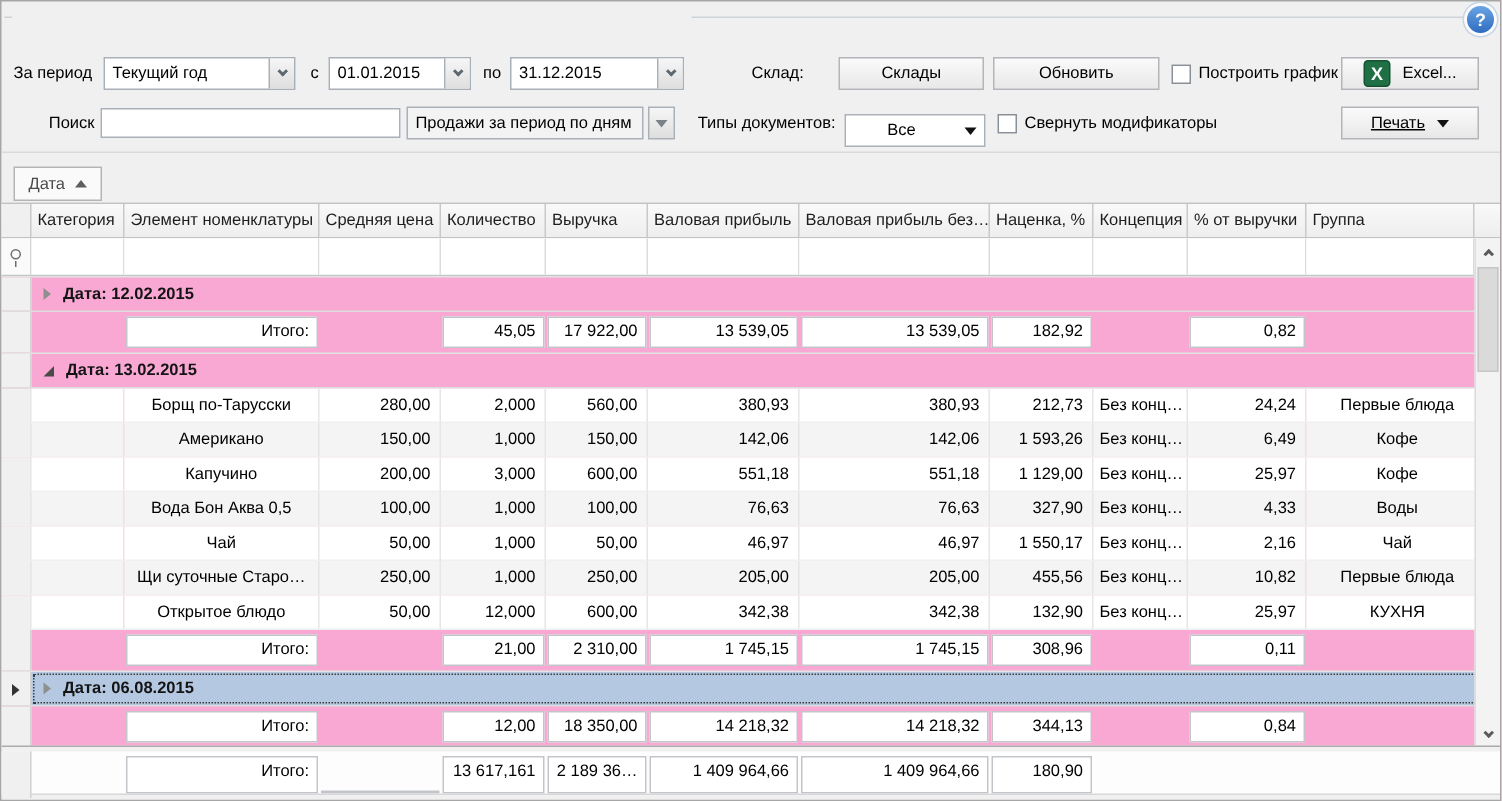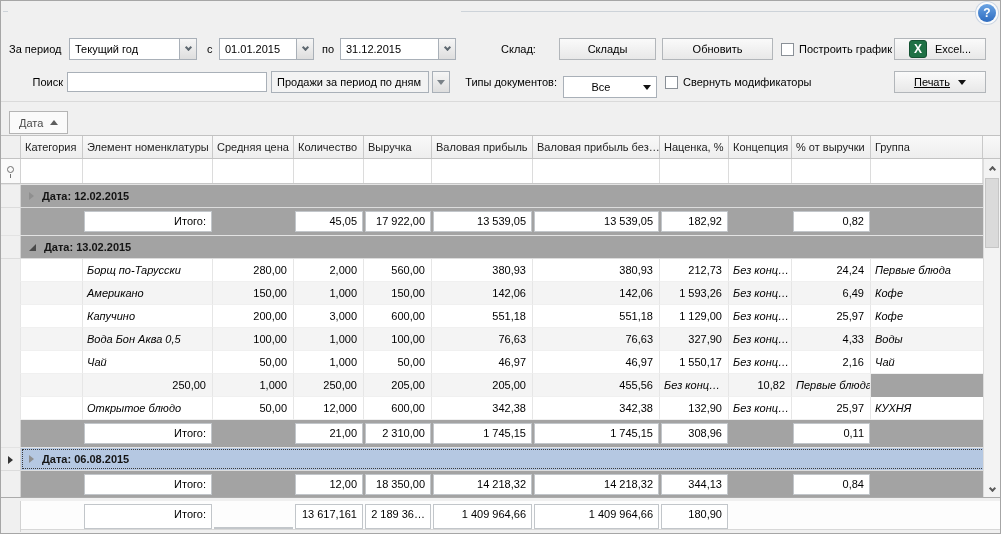--- a/index.html
+++ b/index.html
@@ -43,35 +43,35 @@
   .grid-row{display:grid;position:relative;
     grid-template-columns:20px 62px 130px 81px 70px 68px 101px 127px 69px 63px 79px minmax(0,1fr);}
   .grid-header{height:23px;background:linear-gradient(#f9f9f9,#eeeeee);border-bottom:1px solid #c3c3c3;padding-right:17px;}
   .hcell{border-right:1px solid #c9c9c9;line-height:22px;padding:0 4px;color:#1e1e1e;white-space:nowrap;overflow:hidden;}
   .hcell.ind{border-right:1px solid #c9c9c9;}
   .grid-filter{height:25px;background:#fff;border-bottom:1px solid #c6c6c6;padding-right:17px;}
   .fcell{border-right:1px solid #dcdcdc;background:#fff;}
   .fcell.ind{background:#fafafa;display:flex;align-items:center;justify-content:center;}
   .pin{width:7px;height:7px;border:1px solid #6f6f6f;border-radius:50%;position:relative;margin-top:-4px;}
   .pin::after{content:"";position:absolute;top:7px;left:2px;width:1px;height:4px;background:#6f6f6f;}
-  .grid-rows{height:314px;overflow:hidden;background:#a3a3a3;padding-right:7px;}
+  .grid-rows{height:314px;overflow:hidden;background:#f9a8d4;padding-right:7px;}
   .ind{background:#f0f0f0;border-right:1px solid #d2d2d2;}
   .r-group{height:24px;border-top:1px solid #e3e3e3;border-bottom:1px solid #dcdcdc;}
   .gcontent{grid-column:2 / -1;display:flex;align-items:center;padding-left:8px;gap:8px;}
   .r-group.selected .gcontent{background:#b5c8e2;outline:1px dotted #3a3a3a;outline-offset:-2px;}
   .tri-col{width:0;height:0;border-top:4px solid transparent;border-bottom:4px solid transparent;border-left:5px solid #8f8f8f;}
   .tri-exp{width:0;height:0;border-bottom:7px solid #4a4a4a;border-left:7px solid transparent;}
   .glabel{font-weight:bold;color:#141414;white-space:nowrap;}
   .rowmark{width:0;height:0;border-top:4px solid transparent;border-bottom:4px solid transparent;border-left:5px solid #333;margin:8px auto 0;}
   .r-data{height:23px;}
   .r-data.alt .dcell{background:#f4f4f4;}
   .r-data.alt .dcell.ind{background:#f0f0f0;}
   .dcell{border-right:1px solid #e6e6e6;border-bottom:1px solid #f0f0f0;line-height:22px;
     white-space:nowrap;overflow:hidden;background:#fff;}
-  .dcell.l{padding:0 4px;text-align:left;font-style:italic;} .dcell.r{padding:0 6px;text-align:right;}
+  .dcell.l{padding:0 4px;text-align:center;} .dcell.r{padding:0 6px;text-align:right;}
   .dcell.ind{background:#f0f0f0;}
   .r-totals{height:27px;background:transparent;}
   .tbox{margin:3px 1px;border:1px solid #c2c6ca;background:#fff;line-height:19px;padding:0 5px;
     text-align:right;white-space:nowrap;overflow:hidden;}
   .tind{background:#f0f0f0;border-right:1px solid #d2d2d2;}
   
   .sbar{position:absolute;top:23px;right:0;width:17px;height:339px;background:#f3f3f3;border-left:1px solid #dcdcdc;}
   .sbtn{position:absolute;left:0;width:16px;height:17px;display:flex;align-items:center;justify-content:center;}
   .sb-up{top:0;} .sb-dn{bottom:0;}
   .chev-up{width:5px;height:5px;border-left:2px solid #5a5a5a;border-top:2px solid #5a5a5a;transform:rotate(45deg);margin-top:3px;}
@@ -276,20 +276,21 @@
           <div class="dcell r">46,97</div>
           <div class="dcell r">46,97</div>
           <div class="dcell r">1 550,17</div>
           <div class="dcell l">Без конц…</div>
           <div class="dcell r">2,16</div>
           <div class="dcell l">Чай</div>
         </div>
         <div class="grid-row r-data alt">
           <div class="dcell ind"></div>
           <div class="dcell l"></div>
+          <div class="dcell l">Щи суточные Старо…</div>
           <div class="dcell r">250,00</div>
           <div class="dcell r">1,000</div>
           <div class="dcell r">250,00</div>
           <div class="dcell r">205,00</div>
           <div class="dcell r">205,00</div>
           <div class="dcell r">455,56</div>
           <div class="dcell l">Без конц…</div>
           <div class="dcell r">10,82</div>
           <div class="dcell l">Первые блюда</div>
         </div>

